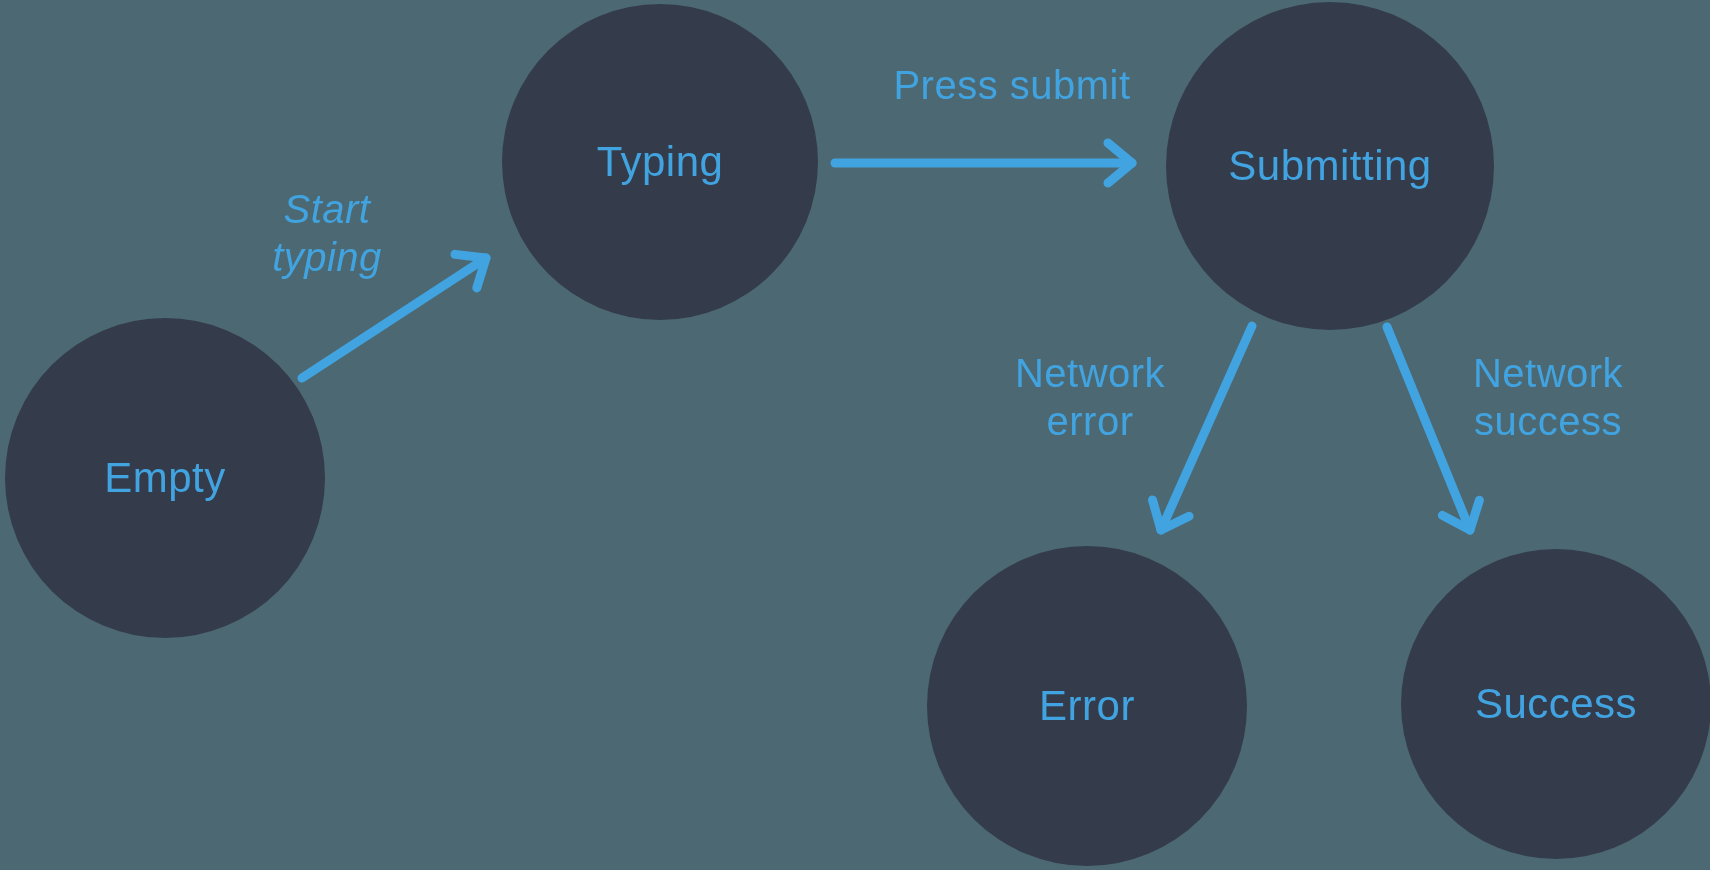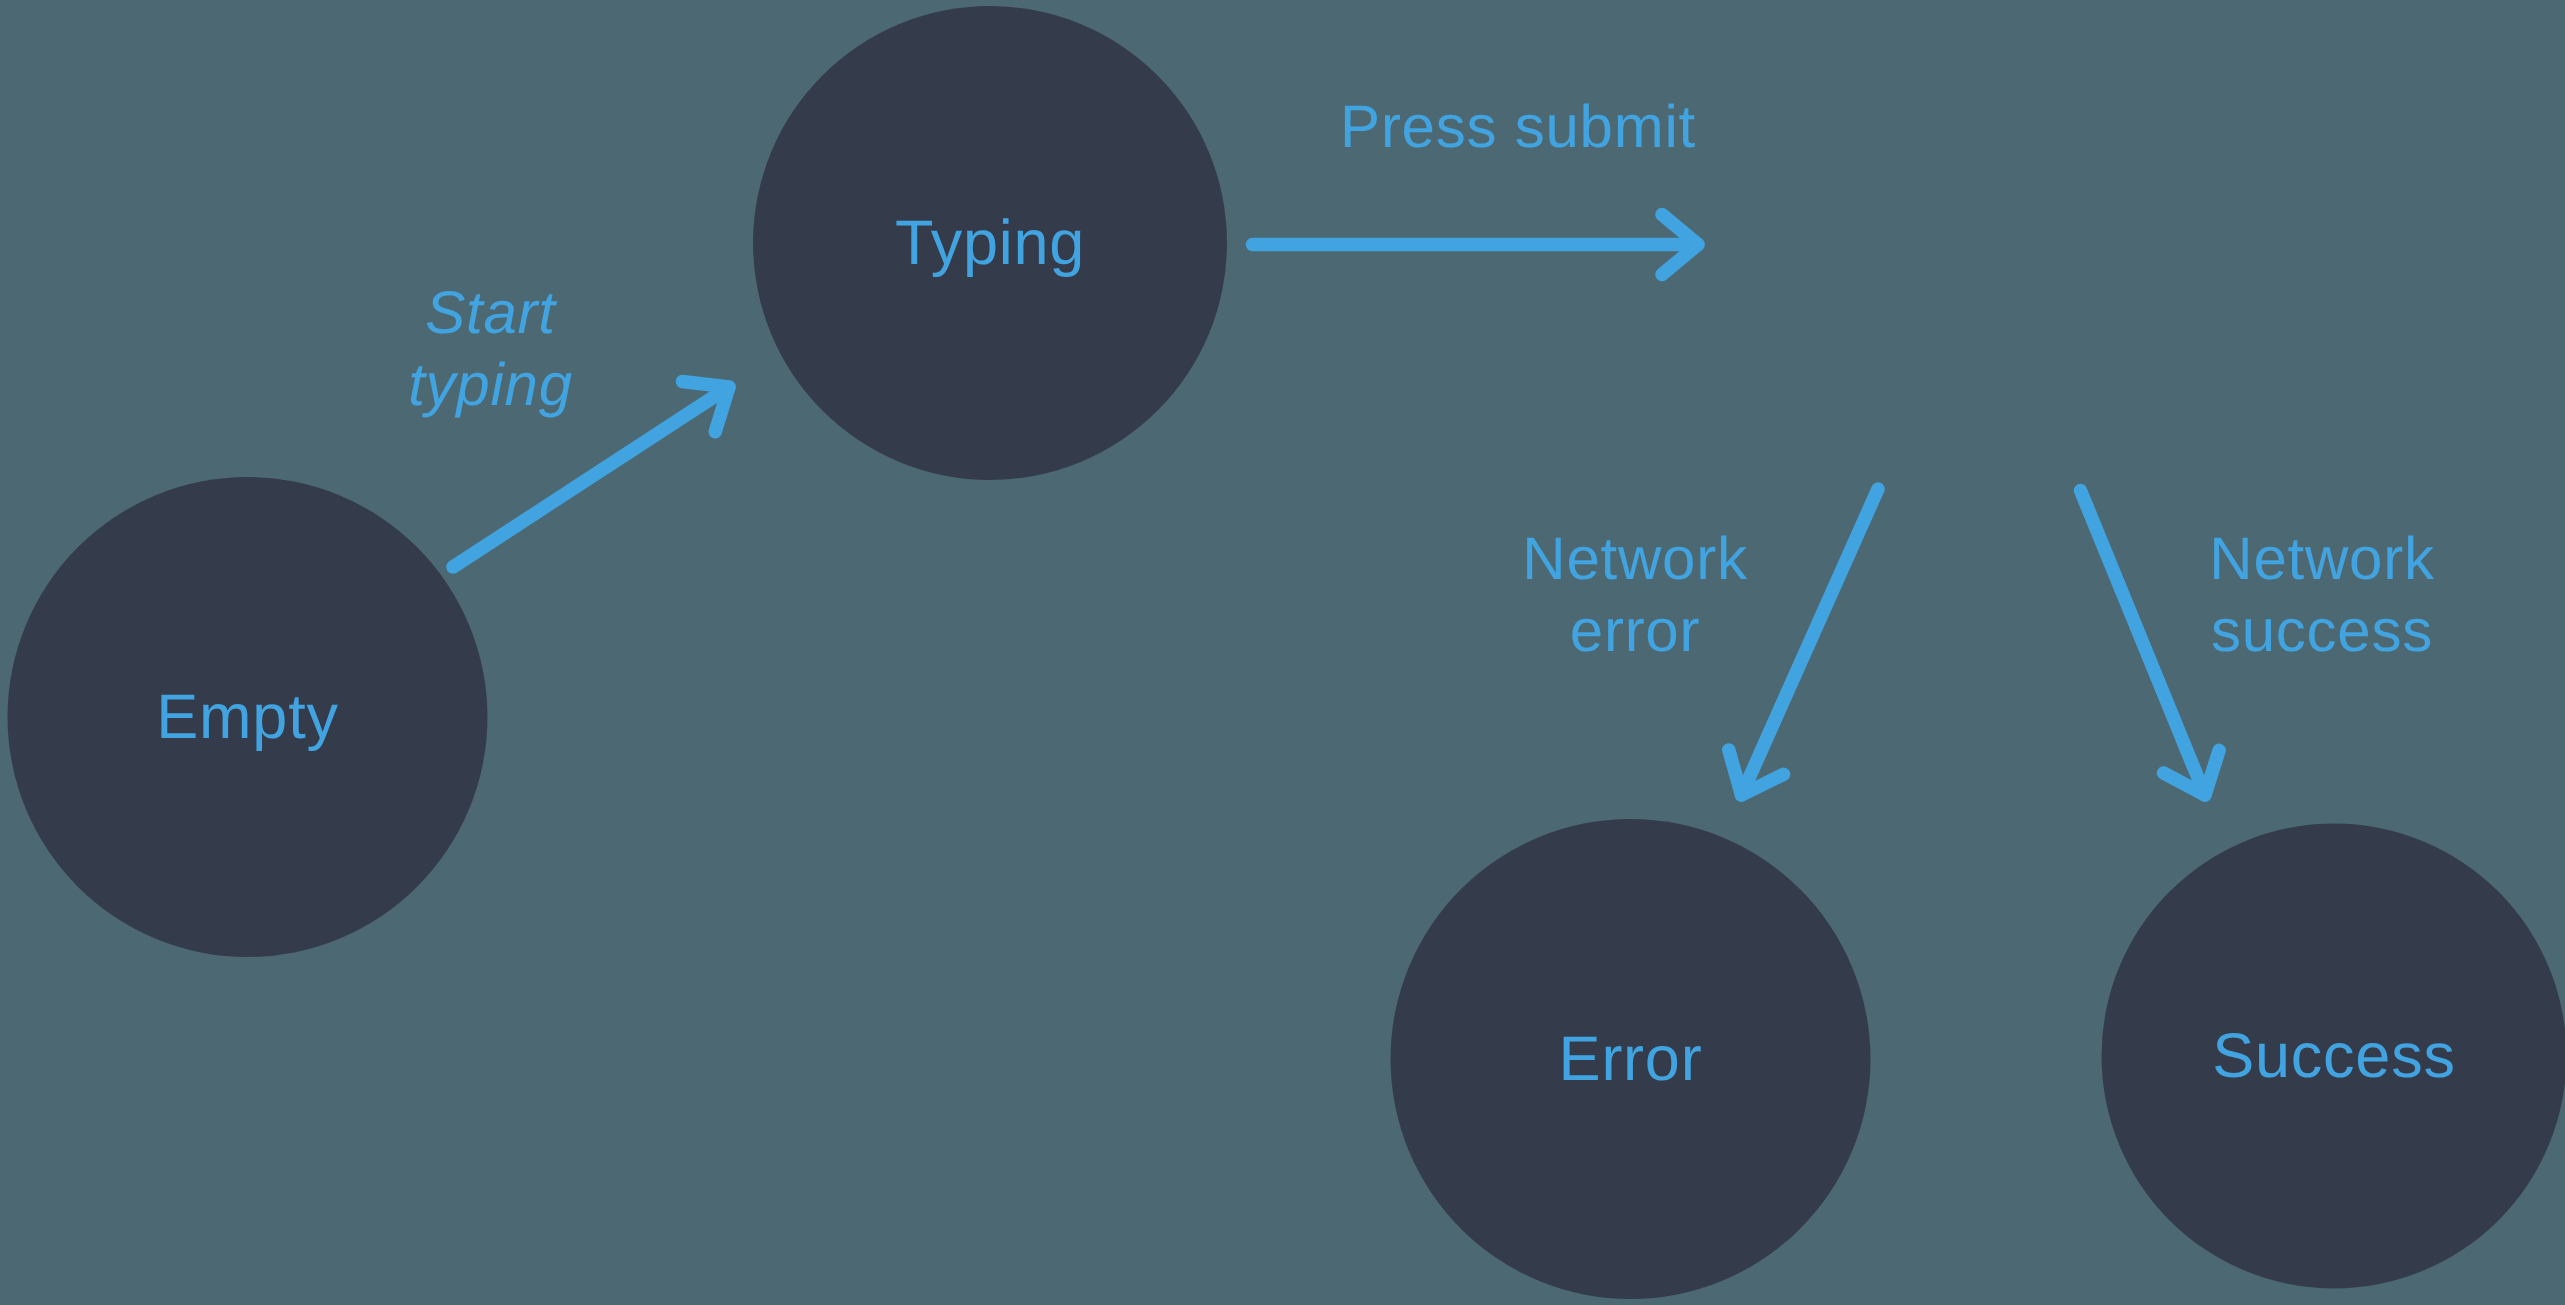--- a/index.html
+++ b/index.html
@@ -87,20 +87,23 @@
   </svg>
 
   <div class="node node-empty">
     <span class="node-label">Empty</span>
   </div>
 
   <div class="node node-typing">
     <span class="node-label">Typing</span>
   </div>
 
+  <div class="node node-submitting">
+    <span class="node-label">Submitting</span>
+  </div>
 
   <div class="node node-error">
     <span class="node-label">Error</span>
   </div>
 
   <div class="node node-success">
     <span class="node-label">Success</span>
   </div>
 
   <div class="edge-label edge-label-start-typing">

